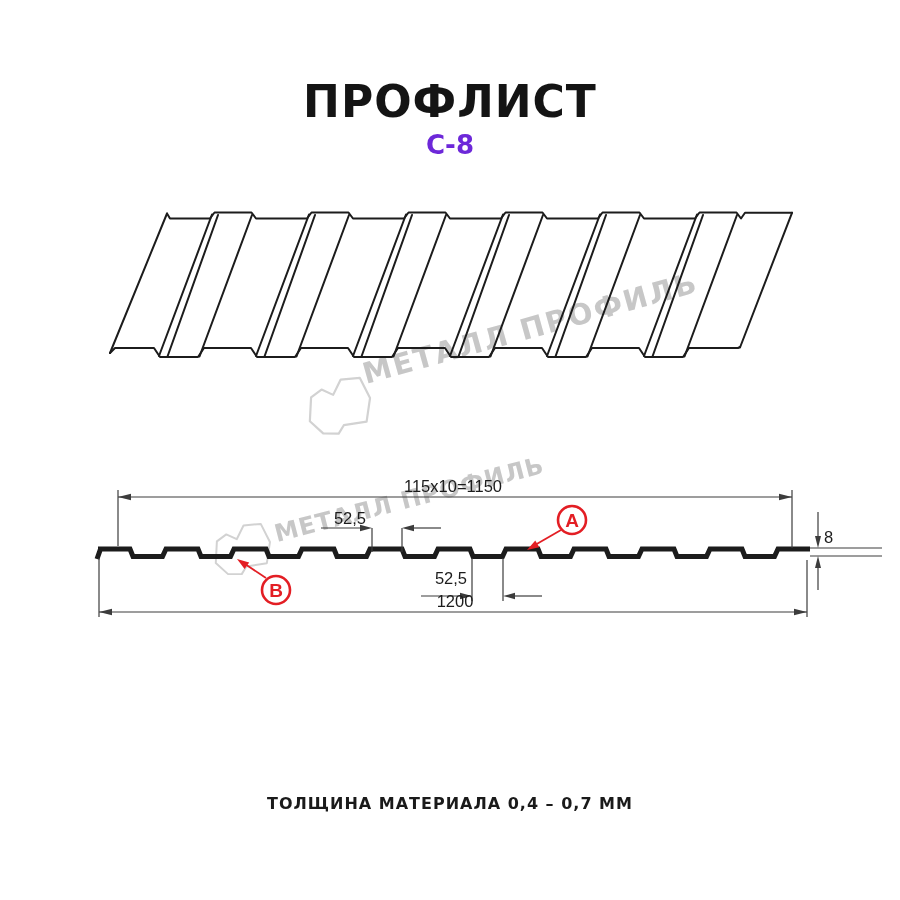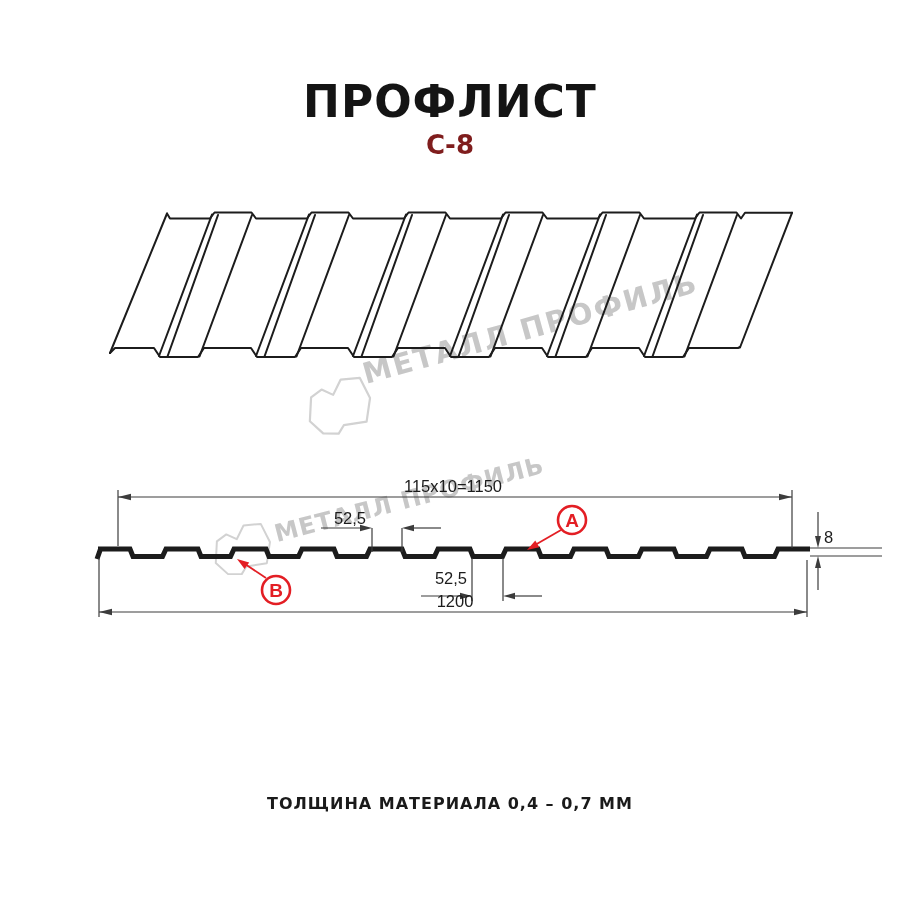--- a/index.html
+++ b/index.html
@@ -1,21 +1,21 @@
 <!DOCTYPE html>
 <html><head>
 <meta charset="utf-8">
 <style>
   html,body{margin:0;padding:0;background:#ffffff;}
   #stage{position:relative;width:900px;height:900px;background:#fff;overflow:hidden;
          font-family:"DejaVu Sans","Liberation Sans",sans-serif;padding-left:26px;}
   .title{position:absolute;left:0;top:76px;width:900px;text-align:center;
          font-size:44px;font-weight:bold;letter-spacing:1px;color:#141414;line-height:52px;}
   .subtitle{position:absolute;left:0;top:130px;width:900px;text-align:center;
-         font-size:26px;font-weight:600;color:#7f1d1d;line-height:30px;}
+         font-size:26px;font-weight:600;color:#6d28d9;line-height:30px;}
   .footer{position:absolute;left:0;top:794px;width:900px;text-align:center;
          font-size:16px;font-weight:600;letter-spacing:1px;color:#1a1a1a;}
   svg{position:absolute;left:0;top:0;}
   .art{stroke:#1c1c1c;stroke-width:2;fill:none;stroke-linecap:round;stroke-linejoin:round;}
   .profile{stroke:#1c1c1c;stroke-width:5;fill:none;stroke-linejoin:miter;stroke-linecap:butt;}
   .dim{stroke:#3c3c3c;stroke-width:1.2;fill:none;}
   .dimhead{fill:#3c3c3c;stroke:none;}
   .dimtext{fill:#1c1c1c;font-family:"Liberation Sans",sans-serif;font-size:16.5px;}
   .red{stroke:#e31e24;fill:none;}
   .redhead{fill:#e31e24;stroke:none;}

